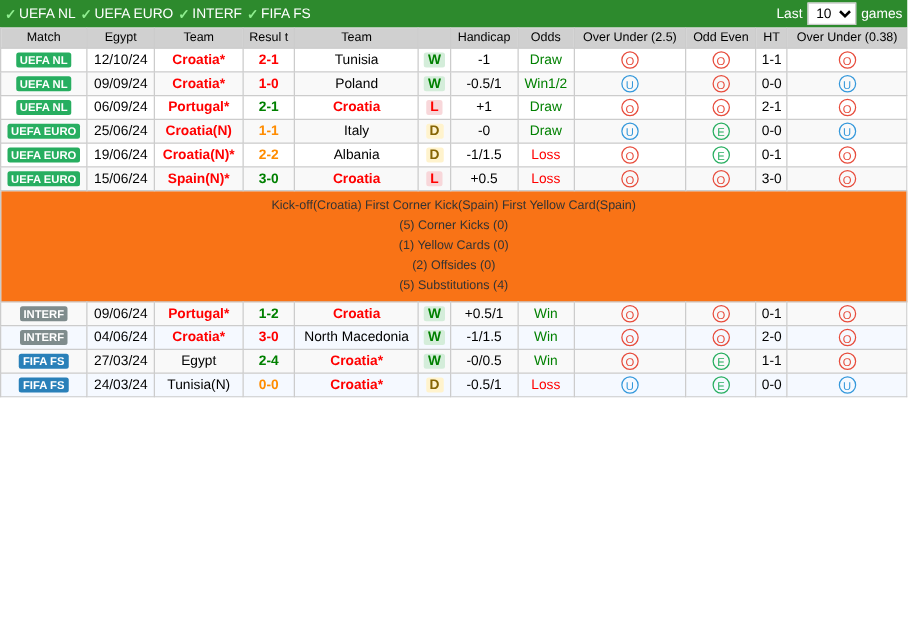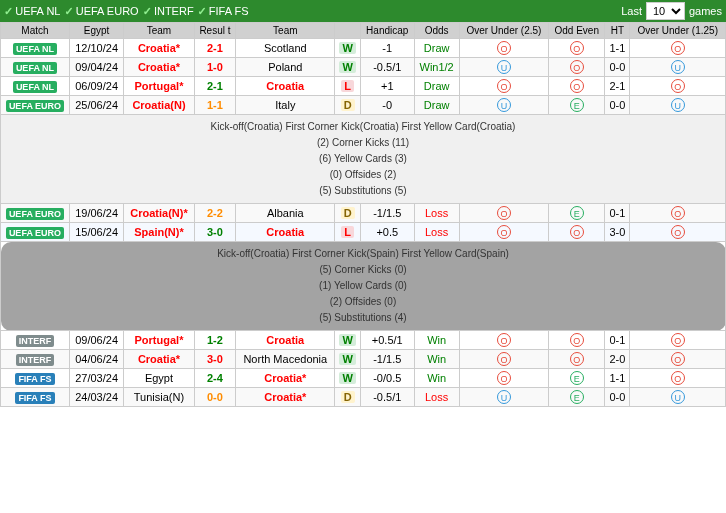--- a/index.html
+++ b/index.html
@@ -101,53 +101,53 @@
       <th>Egypt</th>
       <th>Team</th>
       <th>Resul t</th>
       <th>Team</th>
       <th></th>
       <th>Handicap</th>
       <th>Odds</th>
       <th>Over Under (2.5)</th>
       <th>Odd Even</th>
       <th>HT</th>
-      <th>Over Under (1.25)</th>
+      <th>Over Under (0.38)</th>
     </tr>
   </thead>
   <tbody id="table-body">
   <tr class="match-row" style="background: rgb(255, 255, 255);">
     <td class="comp-cell">
       <span style="display:inline-block;background:#27ae60;color:white;font-size:9px;font-weight:bold;padding:1px 3px;border-radius:2px;">UEFA NL</span>
     </td>
     <td>12/10/24</td>
     <td style="color:red;font-weight:bold;">Croatia*</td>
     <td style="color:red;font-weight:bold;">2-1</td>
-    <td style="">Scotland</td>
+    <td style="">Tunisia</td>
     <td>
       <span class="w-badge">W</span>
     </td>
     <td>-1</td>
     <td style="color:green;">Draw</td>
     <td>
       <span class="o-circle">O</span>
     </td>
     <td>
       <span class="o-circle">O</span>
     </td>
     <td>1-1</td>
     <td>
       <span class="o-circle">O</span>
     </td>
   </tr>
       <tr class="match-row" style="background: rgb(245, 249, 255);">
     <td class="comp-cell">
       <span style="display:inline-block;background:#27ae60;color:white;font-size:9px;font-weight:bold;padding:1px 3px;border-radius:2px;">UEFA NL</span>
     </td>
-    <td>09/04/24</td>
+    <td>09/09/24</td>
     <td style="color:red;font-weight:bold;">Croatia*</td>
     <td style="color:red;font-weight:bold;">1-0</td>
     <td style="">Poland</td>
     <td>
       <span class="w-badge">W</span>
     </td>
     <td>-0.5/1</td>
     <td style="color:green;">Win1/2</td>
     <td>
       <span class="u-circle">U</span>
@@ -201,23 +201,20 @@
       <span class="u-circle">U</span>
     </td>
     <td>
       <span class="e-circle">E</span>
     </td>
     <td>0-0</td>
     <td>
       <span class="u-circle">U</span>
     </td>
   </tr>
-      <tr class="detail-row">
-        <td colspan="12" style="background: rgb(240, 240, 240); text-align: center; font-size: 10px; padding: 4px; line-height: 1.6;">Kick-off(Croatia)  First Corner Kick(Croatia)  First Yellow Card(Croatia)<br>(2) Corner Kicks (11)<br>(6) Yellow Cards (3)<br>(0) Offsides (2)<br>(5) Substitutions (5)</td>
-      </tr>
       <tr class="match-row" style="background: rgb(255, 255, 255);">
     <td class="comp-cell">
       <span style="display:inline-block;background:#27ae60;color:white;font-size:9px;font-weight:bold;padding:1px 3px;border-radius:2px;">UEFA EURO</span>
     </td>
     <td>19/06/24</td>
     <td style="color:red;font-weight:bold;">Croatia(N)*</td>
     <td style="color:darkorange;font-weight:bold;">2-2</td>
     <td style="">Albania</td>
     <td>
       <span class="d-badge">D</span>
@@ -253,21 +250,21 @@
     </td>
     <td>
       <span class="o-circle">O</span>
     </td>
     <td>3-0</td>
     <td>
       <span class="o-circle">O</span>
     </td>
   </tr>
       <tr class="detail-row">
-        <td colspan="12" style="background: #a3a3a3; text-align: center; font-size: 10px; padding: 4px; line-height: 1.6; border-radius: 10px;">Kick-off(Croatia)  First Corner Kick(Spain)  First Yellow Card(Spain)<br>(5) Corner Kicks (0)<br>(1) Yellow Cards (0)<br>(2) Offsides (0)<br>(5) Substitutions (4)</td>
+        <td colspan="12" style="background: #f97316; text-align: center; font-size: 10px; padding: 4px; line-height: 1.6;">Kick-off(Croatia)  First Corner Kick(Spain)  First Yellow Card(Spain)<br>(5) Corner Kicks (0)<br>(1) Yellow Cards (0)<br>(2) Offsides (0)<br>(5) Substitutions (4)</td>
       </tr>
       <tr class="match-row" style="background: rgb(255, 255, 255);">
     <td class="comp-cell">
       <span style="display:inline-block;background:#7f8c8d;color:white;font-size:9px;font-weight:bold;padding:1px 3px;border-radius:2px;">INTERF</span>
     </td>
     <td>09/06/24</td>
     <td style="color:red;font-weight:bold;">Portugal*</td>
     <td style="color:green;font-weight:bold;">1-2</td>
     <td style="color:red;font-weight:bold;">Croatia</td>
     <td>

